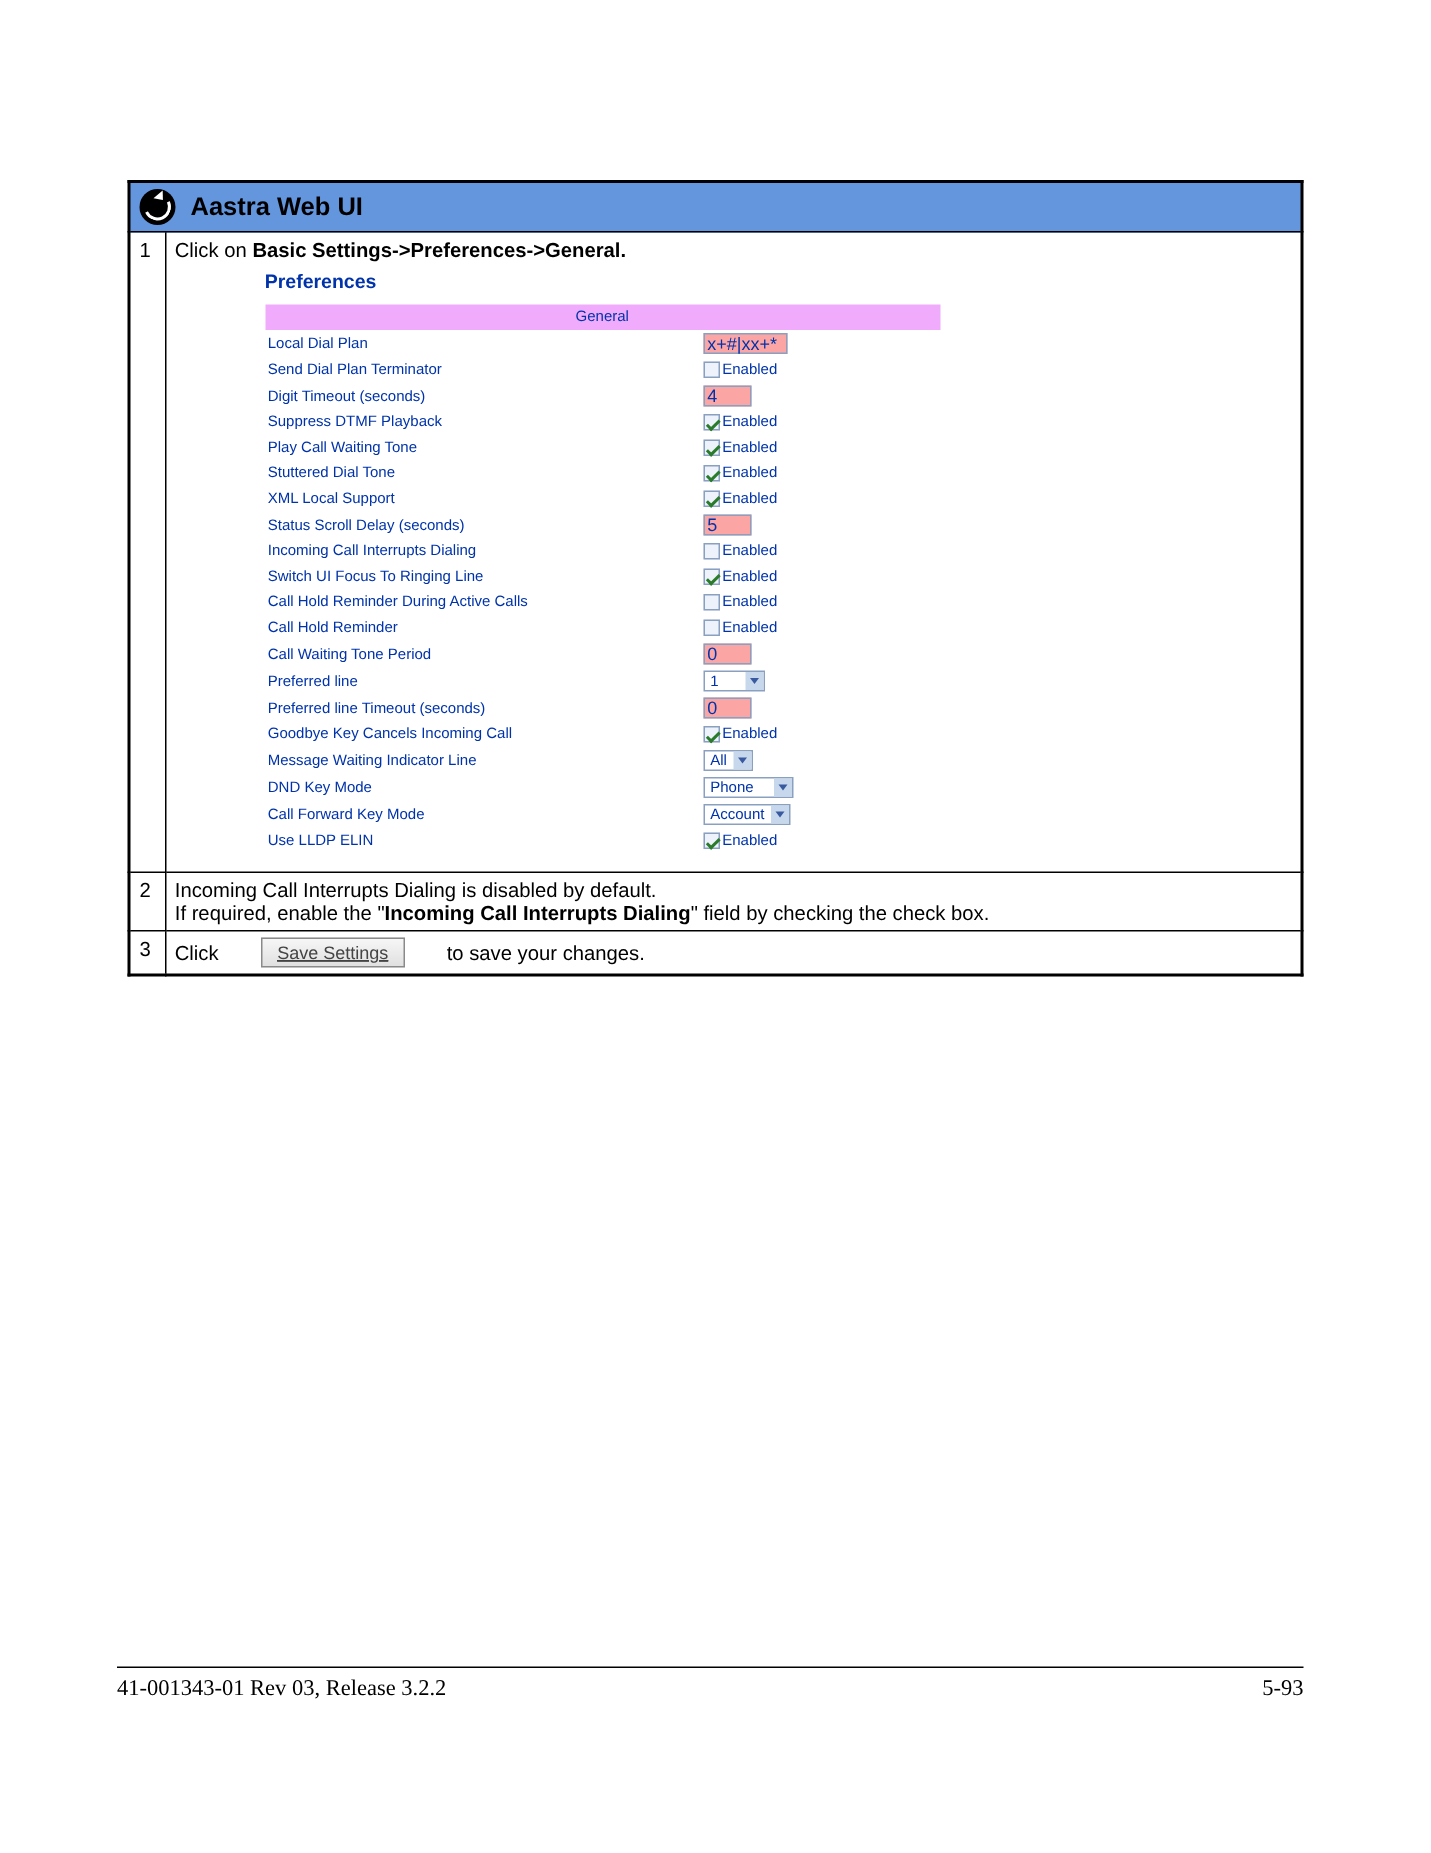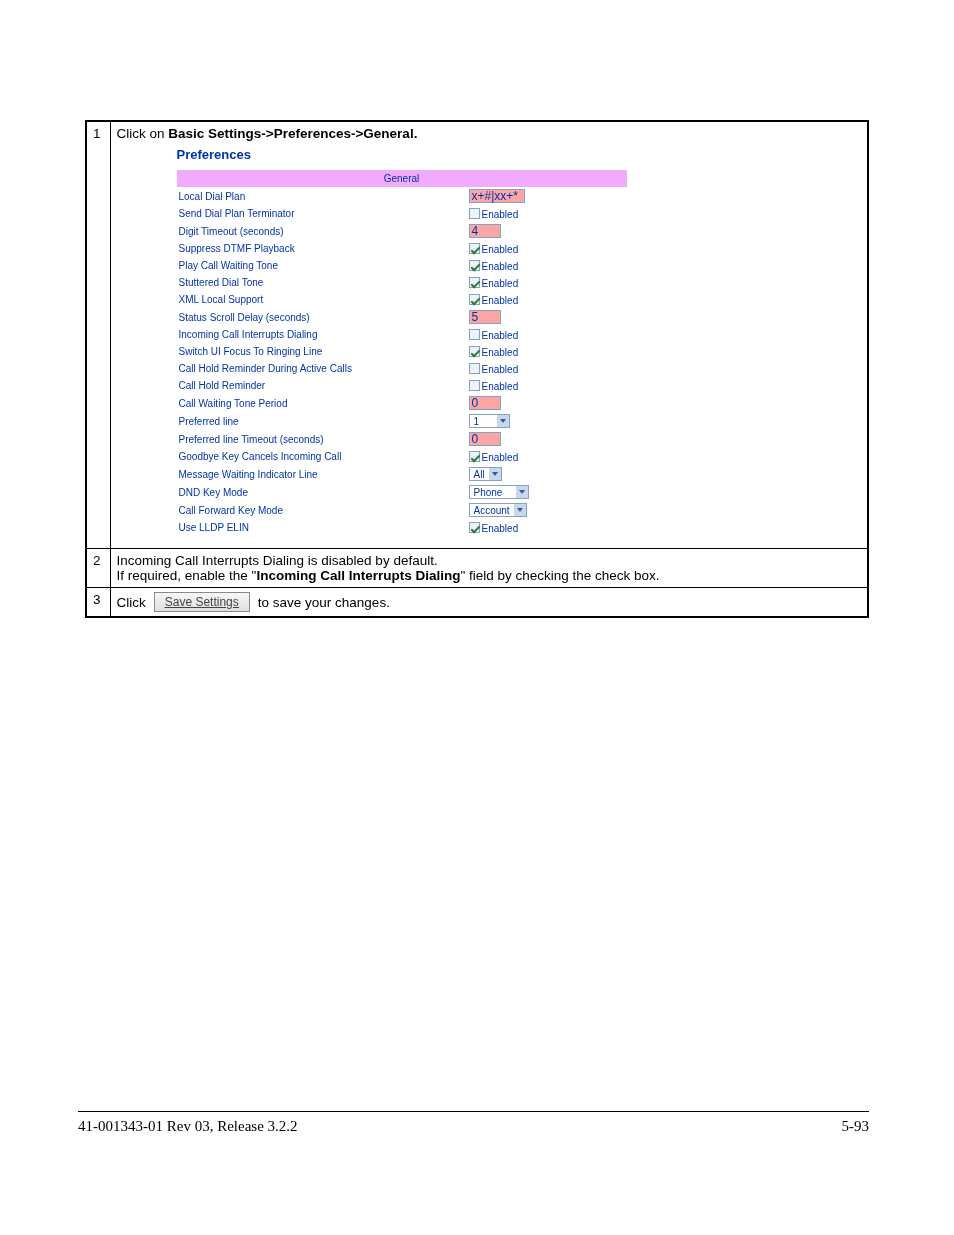--- a/index.html
+++ b/index.html
@@ -126,30 +126,38 @@
     background: linear-gradient(#f6f6f6,#e0e0e0);
     padding: 2px 10px;
     font-size: 12px;
     color: #444;
     vertical-align: middle;
     text-decoration: underline;
     text-decoration-color: #000;
     text-decoration-thickness: 0;
   }
   .save-btn span { text-decoration: underline; }
-  .step3line { display: flex; align-items: center; gap: 8px; text-align: right; }
+  .step3line { display: flex; align-items: center; gap: 28px; text-align: right; }
   .instruction-bold { font-weight: bold; margin-top: 36px; }
 </style>
 </head>
 <body>
 
 <div class="page">
 
 <table class="outer">
   <tbody>
+    <tr class="header-row">
+      <td colspan="2">
+        <div class="hdr-flex">
+          <div class="logo-circle"></div>
+          <span class="hdr-title">Aastra Web UI</span>
+        </div>
+      </td>
+    </tr>
 
     <tr>
       <td class="numcell">1</td>
       <td>
         <span>
           <span>Click on </span><span class="instruction-bold">Basic Settings-&gt;Preferences-&gt;General.</span>
         </span>
 
         <div class="prefs-block">
           <div class="prefs-title">Preferences</div>

